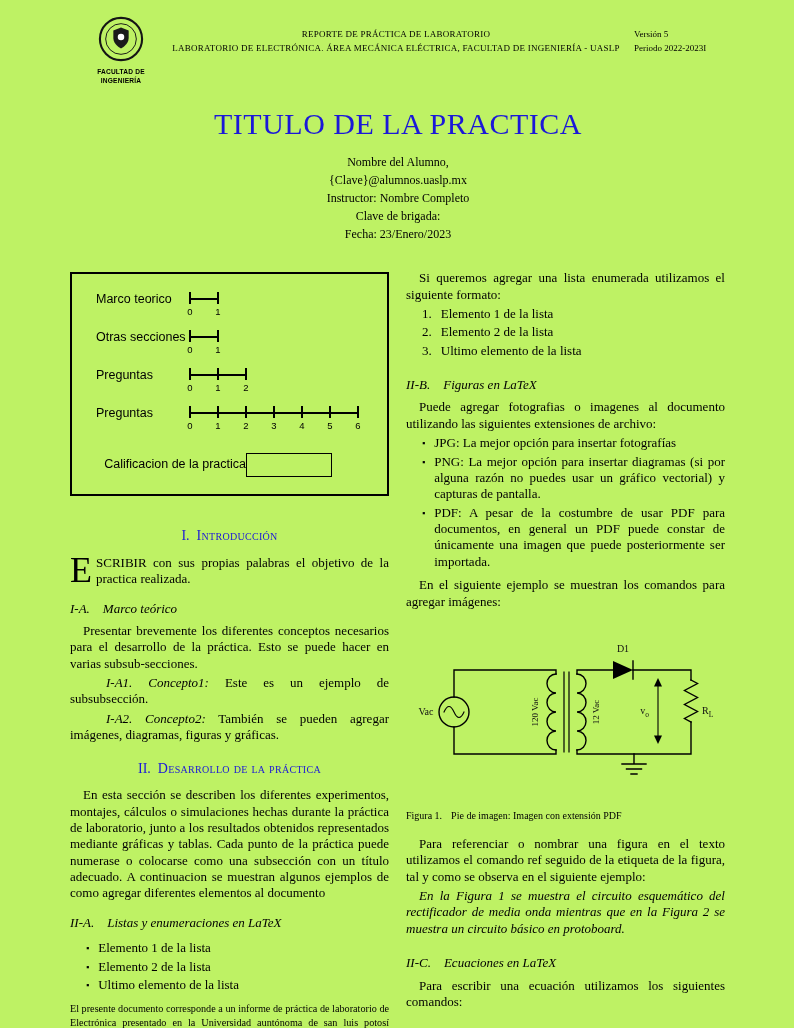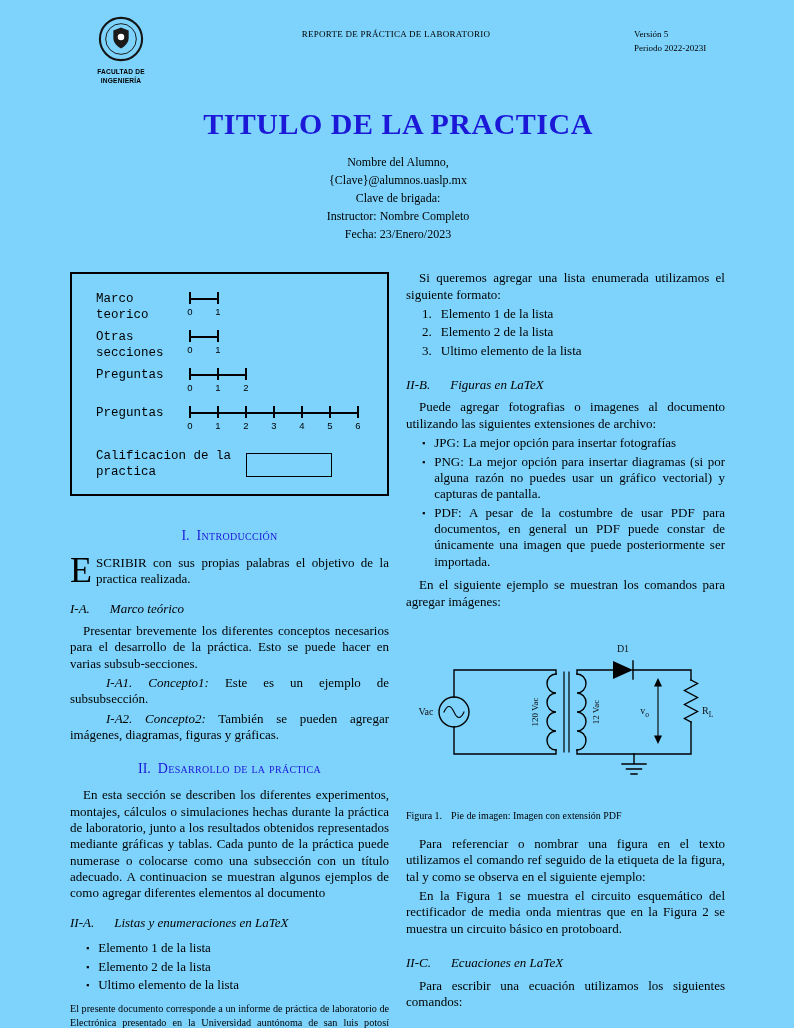--- a/index.html
+++ b/index.html
@@ -3,92 +3,92 @@
 <meta charset="utf-8">
 <style>
   :root {
     --heading-blue: #1b18d8;
     --text-black: #000000;
   }
   * { box-sizing: border-box; }
   html, body { margin: 0; padding: 0; background: #ffffff; }
   .page {
     width: 794px; height: 1028px; overflow: hidden; position: relative;
-    background: #7dd3fc; color: var(--text-black);
+    background: #bef264; color: var(--text-black);
     font-family: "Liberation Serif", "DejaVu Serif", serif;
     padding: 16px 68px 18px 70px;
   }
 
   
   .doc-header { display: flex; align-items: flex-start; }
   .logo-block { width: 74px; flex: 0 0 74px; text-align: center; margin-left: 14px; }
   .logo-caption { font-family: "Liberation Sans", "DejaVu Sans", sans-serif;
     font-size: 6.6px; font-weight: bold; line-height: 1.3; margin-top: 2px; letter-spacing: .2px; }
   .header-center { flex: 1; text-align: center; font-size: 9px; line-height: 1.55;
     padding-top: 12px; letter-spacing: .25px; }
   .header-right { width: 92px; flex: 0 0 92px; font-size: 9px; line-height: 1.55; padding-top: 12px; }
 
   
-  .doc-title { font-weight: 700; text-align: center; color: var(--heading-blue);
+  .doc-title { font-weight: 400; text-align: center; color: var(--heading-blue);
     font-size: 30px; letter-spacing: .5px; margin: 22px 0 12px; }
   .authors { text-align: center; font-size: 12px; line-height: 1.5; }
 
   
   .columns { display: flex; gap: 17px; margin-top: 27px; height: 752px; }
   .col { width: 319px; flex: 0 0 319px; font-size: 13px; line-height: 1.26;
     text-align: justify; }
   .col-left { display: flex; flex-direction: column; }
   .col p { margin: 0 0 3px; }
   .indent { text-indent: 13px; }
 
   
   .rubric-box { margin: 2px 0 18px; border: 2px solid #000; padding: 14px 14px 14px 24px; }
   .rubric-row { display: flex; align-items: flex-start; height: 38px; }
-  .rubric-label { font-family: Liberation Mono, monospace;
+  .rubric-label { font-family: Liberation Sans, sans-serif;
     font-size: 12.5px; width: 94px; flex: 0 0 94px; padding-top: 4px; text-align: left; }
   .scale { position: relative; display: flex; justify-content: space-between;
     height: 32px; padding-top: 2px; margin-top: 2px; }
   .scale::before { content: ""; position: absolute; left: 0; right: 0; top: 8px;
     height: 1.6px; background: #000; }
   .tick { width: 0; display: flex; flex-direction: column; align-items: center; }
   .tick .mark { width: 1.6px; height: 12px; background: #000; }
   .tick .tlabel { font-family: "Liberation Sans", "DejaVu Sans", sans-serif;
     font-size: 9.5px; font-style: normal; margin-top: 2px; }
   .grade-row { margin-top: 10px; align-items: center; height: 30px; }
-  .grade-row .rubric-label { width: 150px; flex: 0 0 150px; padding-top: 0; }
+  .grade-row .rubric-label { width: 150px; flex: 0 0 150px; padding-top: 0; text-align: right; }
   .grade-box { width: 86px; height: 24px; border: 1.6px solid #000; display: inline-block; }
 
   
   .section-heading { font-weight: 400; text-align: center; color: var(--heading-blue);
     font-size: 14px; margin: 13px 0 10px; clear: both; }
   .section-heading .snum { margin-right: 7px; }
   .sc { font-variant: small-caps; letter-spacing: .3px; }
   .subsection { font-weight: 400; font-style: italic; font-size: 13px;
     margin: 10px 0 6px; text-align: left; clear: both; }
-  .subsection .snum { margin-right: 20px; text-align: center; }
+  .subsection .snum { margin-right: 13px; text-align: center; }
   .mt-lg { margin-top: 18px; }
 
   
   .dropcap { float: left; font-size: 36px; line-height: 28px; padding: 1px 4px 0 0; }
   .subsub { text-indent: 22px; }
   .subsub-label { font-style: italic; margin-left: 14px; }
 
   
   .doc-list { list-style: none; margin: 3px 0 7px; padding: 0 0 0 16px; }
   .doc-list li { display: flex; gap: 9px; margin-bottom: 2px; text-align: justify; }
   .doc-list .bmark { flex: 0 0 auto; font-size: 9px; line-height: 16px; }
   .doc-list .nmark { flex: 0 0 auto; }
   .doc-list .li-text { flex: 1; }
 
   
   .circuit-fig { margin: 10px 0 2px; }
   .circuit-svg { display: block; width: 315px; margin: 0 auto; }
   .fig-caption { font-size: 10px; line-height: 1.3; text-align: left; margin: 4px 0 14px; }
   .fig-caption .cap-label { margin-right: 9px; }
-  .italic { }
+  .italic { font-style: italic; }
 
   
   .footnote { margin-top: auto; font-size: 10.2px; line-height: 1.32; text-align: justify; }
 </style>
 </head>
 <body>
 
 <div class="page">
 
   <header class="doc-header">
@@ -99,34 +99,35 @@
         <path d="M24 12 L32 15 V23 C32 30 24 34 24 34 C24 34 16 30 16 23 V15 Z" fill="#1b1b1b"></path>
         <circle cx="24" cy="22" r="3.4" fill="#fff"></circle>
       </svg>
       <div class="logo-caption">
         <div>FACULTAD DE</div>
         <div>INGENIERÍA</div>
       </div>
     </div>
     <div class="header-center">
       <div>REPORTE DE PRÁCTICA DE LABORATORIO</div>
+      <div>LABORATORIO DE ELECTRÓNICA. ÁREA MECÁNICA ELÉCTRICA, FACULTAD DE INGENIERÍA - UASLP</div>
     </div>
     <div class="header-right">
       <div>Versión 5</div>
       <div>Periodo 2022-2023I</div>
     </div>
   </header>
 
   <h1 class="doc-title">TITULO DE LA PRACTICA</h1>
 
   <div class="authors">
     <div>Nombre del Alumno,</div>
     <div>{Clave}@alumnos.uaslp.mx</div>
+    <div>Instructor: Nombre Completo</div>
     <div>Clave de brigada:</div>
-    <div>Instructor: Nombre Completo</div>
     <div>Fecha: 23/Enero/2023</div>
   </div>
 
   <div class="columns">
 
     <div class="col col-left">
 
       <figure class="rubric-box">
         <div class="rubric-row">
           <span class="rubric-label">Marco teorico</span>

